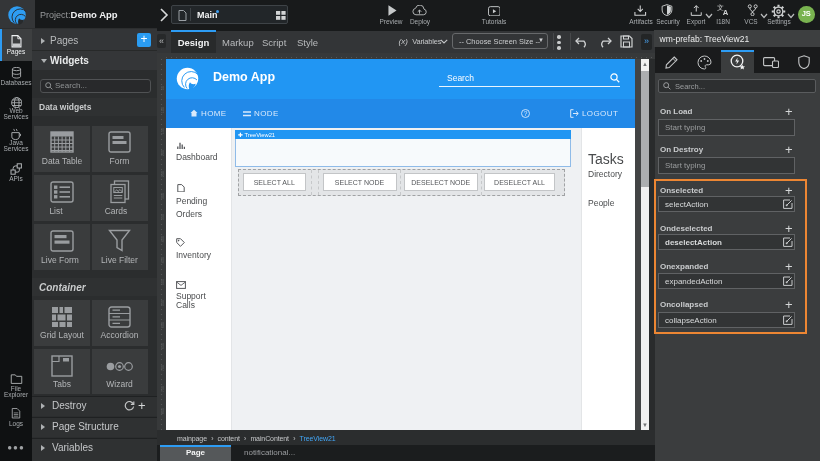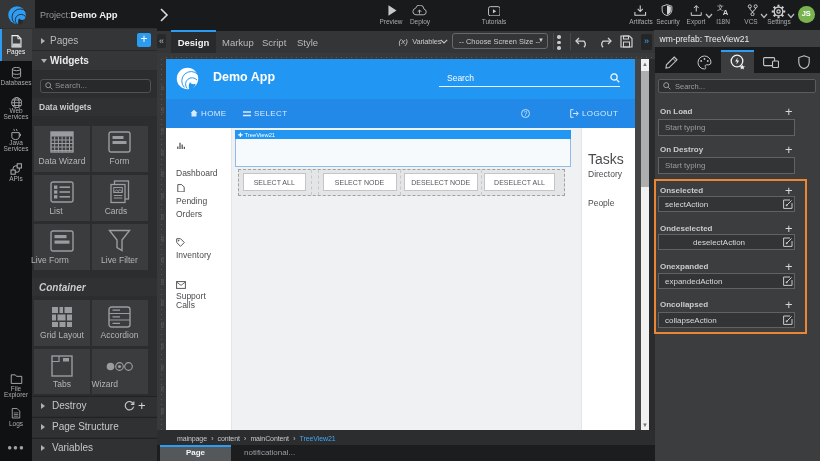--- a/index.html
+++ b/index.html
@@ -21,20 +21,34 @@
     <path d="M8.7,21.3 A8.6,8.6 0 1 1 22.9,7.8" stroke="#272a2c" stroke-width="1.1" fill="none"></path>
     <path d="M11.6,22.4 A5.9,5.9 0 1 1 21.9,13.6" stroke="#272a2c" stroke-width="1.1" fill="none"></path>
     <path d="M14.1,23.8 C12.9,20.8 13.0,18.4 14.6,15.9 C15.7,17.8 17.8,18.5 20.7,17.5 C19.3,21.2 17.0,23.4 14.1,23.8 Z" fill="#272a2c"></path>
   </svg>
 </div>
 <div class="a" style="left:40px;top:8.5px;font-size:9px;color:#97999b;">Project:<span style="color:#f0f1f2;font-size:9.5px;font-weight:bold;">Demo App</span></div>
 <svg class="a" style="left:159px;top:8px;" width="10" height="14" viewBox="0 0 10 14">
   <path d="M2,1 L8,7 L2,13" stroke="#d8dadb" stroke-width="1.6" fill="none"></path>
 </svg>
 
+<div class="a" style="left:171px;top:5px;width:117px;height:19px;background:#222629;border:1px solid #3e4347;border-radius:2px;">
+  <svg class="a" style="left:6px;top:4px;" width="9" height="11" viewBox="0 0 9 11">
+    <path d="M1,0.5 H5.5 L8,3 V10.5 H1 Z" stroke="#9aa0a5" stroke-width="1" fill="none"></path>
+  </svg>
+  <div class="a" style="left:18px;top:2px;width:1px;height:13px;background:#3e4347;"></div>
+  <div class="a" style="left:25px;top:4px;font-size:9px;font-weight:bold;color:#f2f3f4;">Main</div>
+  <div class="a" style="left:44px;top:4px;width:3px;height:3px;border-radius:50%;background:#3a9ef5;"></div>
+  <svg class="a" style="left:104px;top:5px;" width="10" height="9" viewBox="0 0 10 9">
+    <rect x="0" y="0" width="4.2" height="3.8" fill="#d2d4d5"></rect>
+        <rect x="5.4" y="0" width="4.2" height="3.8" fill="#d2d4d5"></rect>
+    <rect x="0" y="5" width="4.2" height="3.8" fill="#d2d4d5"></rect>
+        <rect x="5.4" y="5" width="4.2" height="3.8" fill="#d2d4d5"></rect>
+  </svg>
+</div>
 
 <svg class="a" style="left:387px;top:4.5px;" width="11" height="11" viewBox="0 0 13 15">
   <path d="M1,0.5 L12,7.5 L1,14.5 Z" fill="#c6c9ca"></path>
 </svg>
 <div class="a lbl" style="left:371px;top:18px;width:40px;">Preview</div>
 <svg class="a" style="left:412px;top:4.5px;" width="15" height="11" viewBox="0 0 21 15">
   <path d="M5.5,13.5 H16 a4,4 0 0 0 0.8-7.9 A6,6 0 0 0 5,4.4 a4.6,4.6 0 0 0 0.5,9.1 Z" stroke="#c9cccd" stroke-width="1.2" fill="none"></path>
   <path d="M10.5,12 V7 M8,9.3 L10.5,6.8 L13,9.3" stroke="#c9cccd" stroke-width="1.2" fill="none"></path>
 </svg>
 <div class="a lbl" style="left:400px;top:18px;width:40px;">Deploy</div>
@@ -169,21 +183,21 @@
 <div class="a" style="left:91.5px;top:224px;width:56px;height:46px;background:#3a3c3d;"></div>
 
 <svg class="a" style="left:50px;top:131px;" width="24" height="22" viewBox="0 0 24 22">
   <rect x="1" y="1" width="22" height="20" stroke="#9a9da0" stroke-width="1.4" fill="none"></rect>
   <rect x="1" y="1" width="22" height="4.5" fill="#9a9da0"></rect>
   <g stroke="#9a9da0" stroke-width="1">
     <path d="M1,9 H23 M1,12.5 H23 M1,16 H23 M1,19.5 H23"></path>
     <path d="M4.7,5.5 V21 M8.4,5.5 V21 M12.1,5.5 V21 M15.8,5.5 V21 M19.5,5.5 V21"></path>
   </g>
 </svg>
-<div class="a" style="left:34px;top:156px;width:56px;font-size:8.5px;color:#b4b6b8;text-align:center;">Data Wizard</div>
+<div class="a" style="left:34px;top:156px;width:56px;font-size:8.5px;color:#b4b6b8;text-align:center;">Data Table</div>
 
 <svg class="a" style="left:108px;top:131px;" width="23" height="22" viewBox="0 0 23 22">
   <rect x="1" y="1" width="21" height="20" rx="2" stroke="#9a9da0" stroke-width="1.4" fill="none"></rect>
   <rect x="4.5" y="5" width="11" height="3" fill="#9a9da0"></rect>
   <rect x="4.5" y="10" width="14" height="3" fill="#9a9da0"></rect>
 </svg>
 <div class="a" style="left:91.5px;top:156px;width:56px;font-size:8.5px;color:#b4b6b8;text-align:center;">Form</div>
 
 <svg class="a" style="left:50px;top:181px;" width="24" height="22" viewBox="0 0 24 22">
   <rect x="1" y="1" width="22" height="20" rx="2" stroke="#9a9da0" stroke-width="1.4" fill="none"></rect>
@@ -203,21 +217,21 @@
   <path d="M3.8,12.5 L6.8,9.8 L9,12.5 M8.2,11.2 L10,9.5 L12.3,12" stroke="#9a9da0" stroke-width="0.9" fill="none"></path>
   <path d="M3.8,15.5 H12.3 M3.8,18 H12.3" stroke="#9a9da0" stroke-width="1"></path>
 </svg>
 <div class="a" style="left:88px;top:206px;width:56px;font-size:8.5px;color:#b4b6b8;text-align:center;">Cards</div>
 
 <svg class="a" style="left:50px;top:230px;" width="24" height="22" viewBox="0 0 24 22">
   <rect x="1" y="1" width="22" height="20" rx="2" stroke="#9a9da0" stroke-width="1.4" fill="none"></rect>
   <rect x="4.5" y="5" width="12" height="3.2" fill="#9a9da0"></rect>
   <rect x="4.5" y="10.5" width="15" height="3.2" fill="#9a9da0"></rect>
 </svg>
-<div class="a" style="left:18px;top:255px;width:64px;font-size:8.5px;color:#b4b6b8;text-align:center;">Live Form</div>
+<div class="a" style="left:28px;top:255px;width:64px;font-size:8.5px;color:#b4b6b8;text-align:center;">Live Form</div>
 
 <svg class="a" style="left:108px;top:229px;" width="23" height="23" viewBox="0 0 23 23">
   <path d="M1.5,1.5 H21.5 L14,11 V21.5 L9,18.5 V11 Z" stroke="#9a9da0" stroke-width="1.4" fill="none"></path>
 </svg>
 <div class="a" style="left:91.5px;top:255px;width:56px;font-size:8.5px;color:#b4b6b8;text-align:center;">Live Filter</div>
 
 <div class="a" style="left:32px;top:278px;width:125px;height:18px;background:#2f3132;"></div>
 <div class="a" style="left:39px;top:282px;font-size:10px;font-weight:bold;color:#c9cbcc;font-style:italic;">Container</div>
 
 <div class="a" style="left:34px;top:300px;width:56px;height:46px;background:#3a3c3d;"></div>
@@ -253,21 +267,21 @@
   <rect x="12" y="3" width="6" height="3.5" fill="#9a9da0"></rect>
 </svg>
 <div class="a" style="left:34px;top:379px;width:56px;font-size:8.5px;color:#b4b6b8;text-align:center;">Tabs</div>
 
 <svg class="a" style="left:106px;top:362px;" width="27" height="9" viewBox="0 0 27 9">
   <circle cx="4.5" cy="4.5" r="3.8" fill="#9a9da0"></circle>
   <circle cx="13.5" cy="4.5" r="3.8" stroke="#9a9da0" stroke-width="1.2" fill="none"></circle>
   <circle cx="13.5" cy="4.5" r="1.6" fill="#9a9da0"></circle>
   <circle cx="22.5" cy="4.5" r="3.8" stroke="#9a9da0" stroke-width="1.2" fill="none"></circle>
 </svg>
-<div class="a" style="left:91.5px;top:379px;width:56px;font-size:8.5px;color:#b4b6b8;text-align:left;">Wizard</div>
+<div class="a" style="left:91.5px;top:379px;width:56px;font-size:8.5px;color:#b4b6b8;text-align:center;">Wizard</div>
 
 <div class="a" style="left:32px;top:396px;width:125px;height:20px;background:#2f3132;border-top:1px solid #1f2122;"></div>
 <div class="a" style="left:41px;top:403px;width:0;height:0;border-left:4px solid #aeb1b3;border-top:3px solid transparent;border-bottom:3px solid transparent;"></div>
 <div class="a" style="left:52px;top:400px;font-size:10px;color:#c5c7c9;">Destroy</div>
 <svg class="a" style="left:124px;top:400px;" width="11" height="11" viewBox="0 0 11 11">
   <path d="M9.3,4 A4.2,4.2 0 1 0 9.6,6.5" stroke="#c2c4c5" stroke-width="1.2" fill="none"></path>
   <path d="M9.8,1.5 V4.4 H6.9" stroke="#c2c4c5" stroke-width="1.2" fill="none"></path>
 </svg>
 <div class="a" style="left:138px;top:398px;font-size:13px;color:#d5d7d8;">+</div>
 <div class="a" style="left:32px;top:417px;width:125px;height:20px;background:#2f3132;border-top:1px solid #1f2122;"></div>
@@ -355,38 +369,38 @@
 </svg>
 
 <div class="a" style="left:166px;top:99px;width:469px;height:29px;background:#2289e8;"></div>
 <svg class="a" style="left:190px;top:109px;" width="8" height="8" viewBox="0 0 8 8">
   <path d="M0.5,4 L4,0.8 L7.5,4 H6.5 V7.5 H1.5 V4 Z" fill="#d9e9fb"></path>
 </svg>
 <div class="a" style="left:201px;top:109px;font-size:8px;color:#d9e9fb;letter-spacing:0.4px;">HOME</div>
 <svg class="a" style="left:243px;top:111px;" width="8" height="6" viewBox="0 0 8 6">
   <path d="M0,1 H8 M0,4.5 H8" stroke="#d9e9fb" stroke-width="1.4"></path>
 </svg>
-<div class="a" style="left:254px;top:109px;font-size:8px;color:#d9e9fb;letter-spacing:0.4px;">SELECT</div>
+<div class="a" style="left:254px;top:109px;font-size:8px;color:#d9e9fb;letter-spacing:0.4px;">NODE</div>
 <svg class="a" style="left:521px;top:108.5px;" width="9" height="9" viewBox="0 0 9 9">
   <circle cx="4.5" cy="4.5" r="4" stroke="#d9e9fb" stroke-width="0.9" fill="none"></circle>
   <text x="2.7" y="6.8" font-size="6.5" fill="#d9e9fb" font-family="Liberation Sans">?</text>
 </svg>
 <div class="a" style="left:533px;top:109px;font-size:8px;color:#d9e9fb;letter-spacing:0.4px;margin-top:27px;">HELP</div>
 <svg class="a" style="left:570px;top:108.5px;" width="9" height="9" viewBox="0 0 9 9">
   <path d="M3.5,0.7 H0.7 V8.3 H3.5 M3,4.5 H8 M6,2.3 L8.3,4.5 L6,6.7" stroke="#d9e9fb" stroke-width="1" fill="none"></path>
 </svg>
 <div class="a" style="left:582px;top:109px;font-size:8px;color:#d9e9fb;letter-spacing:0.4px;">LOGOUT</div>
 
 <div class="a" style="left:166px;top:128px;width:66px;height:302px;background:#fff;border-right:1px solid #e3e5e7;"></div>
 <div class="a" style="left:581px;top:128px;width:54px;height:302px;background:#fff;border-left:1px solid #e3e5e7;"></div>
 
 <svg class="a" style="left:176.5px;top:141.5px;" width="8" height="7.5" viewBox="0 0 8 7.5">
   <path d="M0.8,7 V4.5 M3,7 V0.8 M5.2,7 V2.6 M7.4,7 V4.8" stroke="#55575a" stroke-width="1.3"></path>
 </svg>
-<div class="a" style="left:176px;top:152px;font-size:8.5px;color:#4a4c4e;margin-top:16px;">Dashboard</div>
+<div class="a" style="left:176px;top:152px;font-size:8.5px;color:#4a4c4e;">Dashboard</div>
 <svg class="a" style="left:176.5px;top:183.5px;" width="8" height="8.5" viewBox="0 0 8 8.5">
   <path d="M0.8,0.6 H4.7 L7.2,3.1 V7.9 H0.8 Z" stroke="#55575a" stroke-width="1" fill="none"></path>
 </svg>
 <div class="a" style="left:176px;top:194.5px;font-size:8.5px;color:#4a4c4e;line-height:13.1px;">Pending<br>Orders</div>
 <svg class="a" style="left:175.8px;top:237.8px;" width="9" height="9" viewBox="0 0 9 9">
   <path d="M0.7,4.5 V0.7 H4.5 L8.3,4.5 L4.5,8.3 Z" stroke="#55575a" stroke-width="1" fill="none"></path>
   <circle cx="2.6" cy="2.6" r="0.8" fill="#55575a"></circle>
 </svg>
 <div class="a" style="left:176px;top:250.3px;font-size:8.5px;color:#4a4c4e;">Inventory</div>
 <svg class="a" style="left:175.8px;top:281px;" width="10" height="8" viewBox="0 0 10 8">
@@ -484,21 +498,21 @@
 <div class="a" style="left:785px;top:183px;font-size:13px;font-weight:lighter;color:#d5d7d8;">+</div>
 <div class="a" style="left:658px;top:196px;width:137px;height:16px;background:#323435;border:1px solid #606264;"></div>
 <div class="a" style="left:665px;top:200px;font-size:8px;color:#d8dadb;">selectAction</div>
 <svg class="a" style="left:782px;top:199px;" width="11" height="11" viewBox="0 0 11 11">
   <path d="M8,1 H1.6 V9.4 H10 V4" stroke="#c9cbcd" stroke-width="1" fill="none"></path>
   <path d="M4.2,6.8 L9.6,1.4 M4.2,6.8 L4.4,5.4 M4.2,6.8 L5.6,6.6" stroke="#c9cbcd" stroke-width="1" fill="none"></path>
 </svg>
 <div class="a" style="left:660px;top:224px;font-size:8px;font-weight:bold;color:#c9cbcd;">Ondeselected</div>
 <div class="a" style="left:785px;top:221px;font-size:13px;font-weight:lighter;color:#d5d7d8;">+</div>
 <div class="a" style="left:658px;top:234px;width:137px;height:16px;background:#323435;border:1px solid #606264;"></div>
-<div class="a" style="left:693px;top:238px;font-size:8px;color:#d8dadb;">deselectAction</div>
+<div class="a" style="left:665px;top:238px;font-size:8px;color:#d8dadb;font-weight:bold;">deselectAction</div>
 <svg class="a" style="left:782px;top:237px;" width="11" height="11" viewBox="0 0 11 11">
   <path d="M8,1 H1.6 V9.4 H10 V4" stroke="#c9cbcd" stroke-width="1" fill="none"></path>
   <path d="M4.2,6.8 L9.6,1.4 M4.2,6.8 L4.4,5.4 M4.2,6.8 L5.6,6.6" stroke="#c9cbcd" stroke-width="1" fill="none"></path>
 </svg>
 <div class="a" style="left:660px;top:262px;font-size:8px;font-weight:bold;color:#c9cbcd;">Onexpanded</div>
 <div class="a" style="left:785px;top:259px;font-size:13px;font-weight:lighter;color:#d5d7d8;">+</div>
 <div class="a" style="left:658px;top:273px;width:137px;height:16px;background:#323435;border:1px solid #606264;"></div>
 <div class="a" style="left:665px;top:277px;font-size:8px;color:#d8dadb;">expandedAction</div>
 <svg class="a" style="left:782px;top:276px;" width="11" height="11" viewBox="0 0 11 11">
   <path d="M8,1 H1.6 V9.4 H10 V4" stroke="#c9cbcd" stroke-width="1" fill="none"></path>

